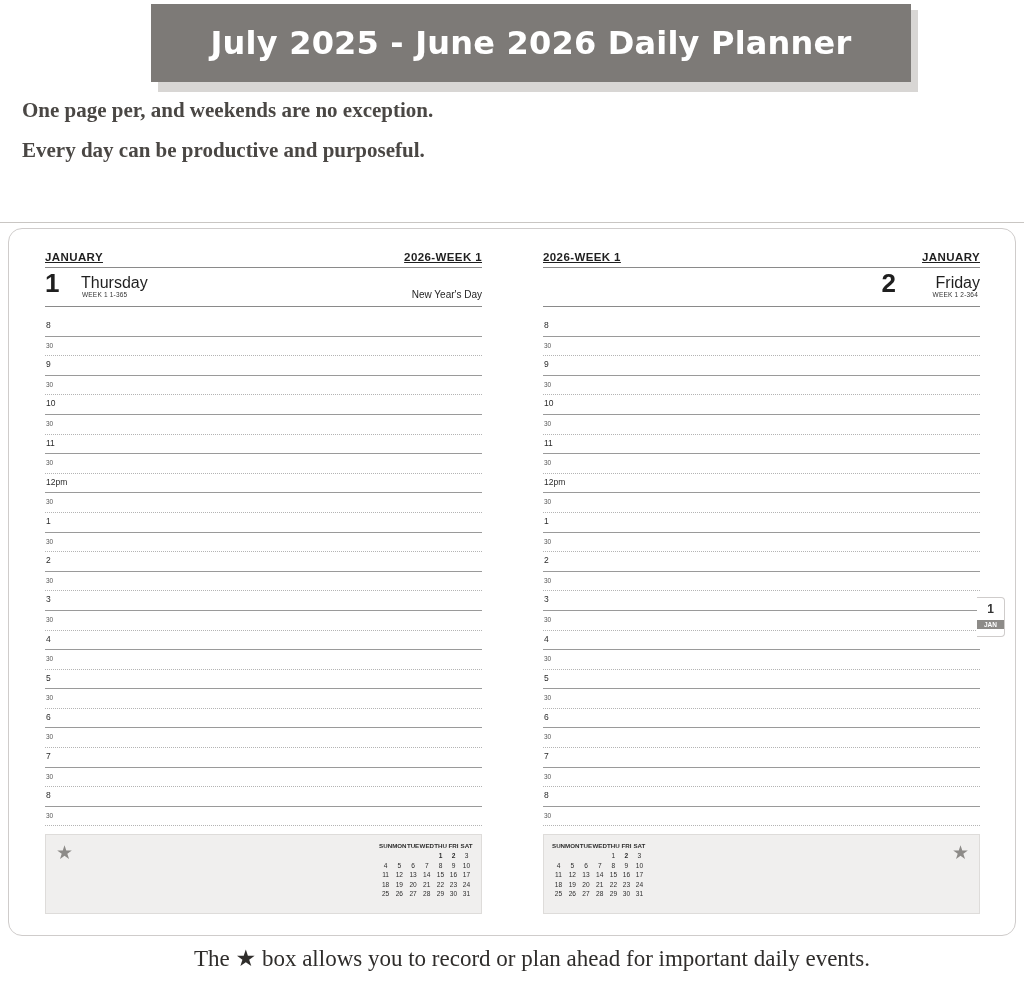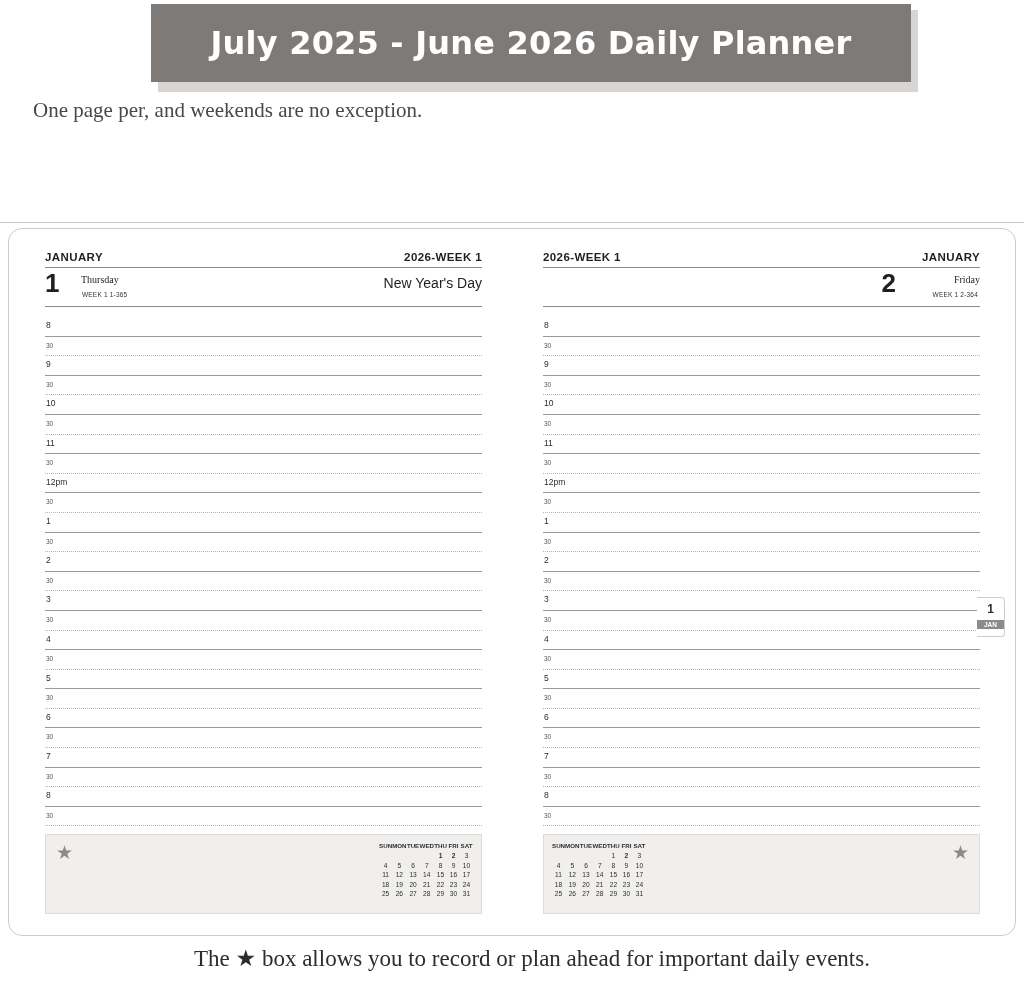--- a/index.html
+++ b/index.html
@@ -52,26 +52,25 @@
 
   
   .intro {
     position: absolute;
     left: 22px;
     top: 98px;
     width: 980px;
   }
   .intro-line {
     font-family: "Liberation Serif", serif;
-    font-weight: normal;
+    font-weight: bold;
     font-size: 21px;
     color: #4a4744;
     margin-bottom: 15px;
     white-space: nowrap;
-    margin-left: 11px;
   }
 
   .divider {
     position: absolute;
     left: 0;
     top: 222px;
     width: 1024px;
     height: 1px;
     background: #c9c6c3;
   }
@@ -101,59 +100,59 @@
   .ph-row {
     display: flex;
     justify-content: space-between;
     align-items: center;
     font-size: 11.5px;
     font-weight: bold;
     letter-spacing: 0.4px;
     color: #1f1f1f;
     padding-bottom: 4px;
     border-bottom: 1px solid #8a8a8a;
+    text-decoration: underline;
   }
   .date-row {
     position: relative;
     height: 38px;
     border-bottom: 1px solid #8a8a8a;
   }
   .daynum {
     position: absolute;
     top: 2px;
     font-size: 26px;
     font-weight: bold;
     color: #1f1f1f;
     line-height: 26px;
   }
   .daynum-left { left: 0; }
   .daynum-right { right: 84px; }
   .dayname {
     position: absolute;
     top: 6px;
-    font-size: 10px;
+    font-size: 16px;
     color: #1f1f1f;
-    font-family: Liberation Serif, serif;
   }
   .dayname-left { left: 36px; }
   .dayname-right { right: 0; text-align: right; }
   .weekinfo {
     position: absolute;
     top: 23px;
     font-size: 6.5px;
     color: #333;
     letter-spacing: 0.2px;
   }
   .weekinfo-left { left: 37px; }
   .weekinfo-right { right: 2px; }
   .holiday {
     position: absolute;
-    top: 7px;
+    top: 21px;
     right: 0;
-    font-size: 14px;
+    font-size: 10px;
     color: #1f1f1f;
   }
 
   
   .sched {
     margin-top: 10px;
   }
   .slot {
     position: relative;
     height: 19.6px;
@@ -269,20 +268,21 @@
 
 <div class="banner-wrap">
   <div class="banner-shadow"></div>
   <div class="banner">
     <div class="banner-title">July 2025 - June 2026 Daily Planner</div>
   </div>
 </div>
 
 <div class="intro">
   <div class="intro-line">One page per, and weekends are no exception.</div>
+  <div class="intro-line">Every day can be productive and purposeful.</div>
 </div>
 
 <div class="divider"></div>
 
 <div class="spread">
 
   <div class="page page-left">
     <div class="ph-row">
       <span>JANUARY</span>
       <span>2026-WEEK 1</span>

